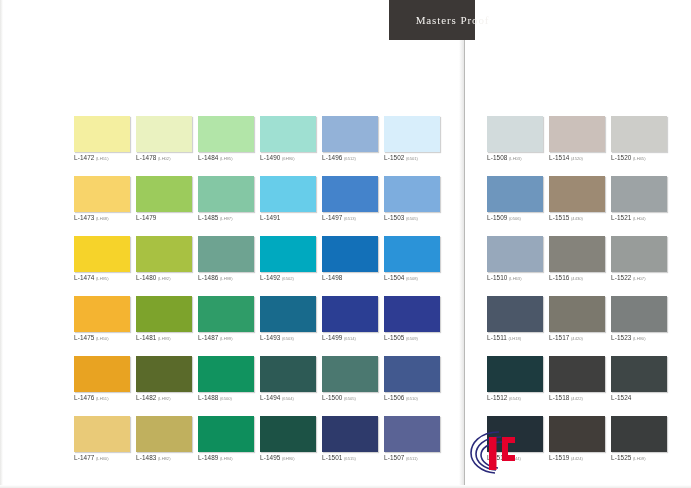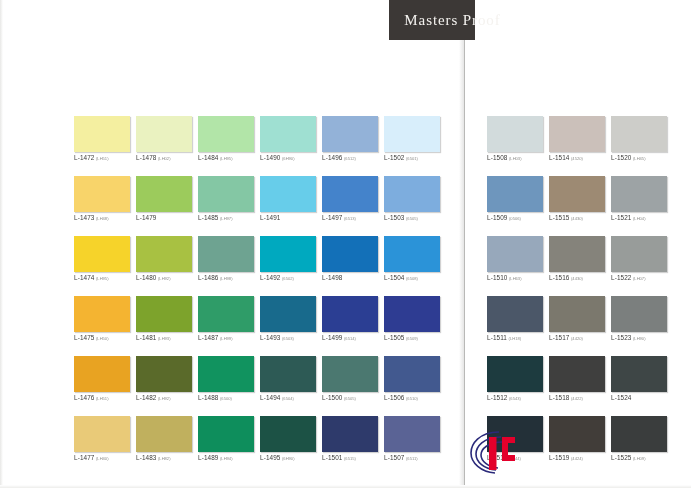--- a/index.html
+++ b/index.html
@@ -59,21 +59,21 @@
     width: 86px;
     height: 40px;
     background: #3c3836;
     display: flex;
     align-items: center;
     justify-content: center;
   }
   #header-tab-title {
     color: #f4f2ef;
     font-family: "Liberation Serif", serif;
-    font-size: 15px;
+    font-size: 11px;
     letter-spacing: 0.9px;
     white-space: nowrap;
     margin-left: 41px;
   }
 
   
   .swatch-grid {
     position: absolute;
     display: grid;
   }

